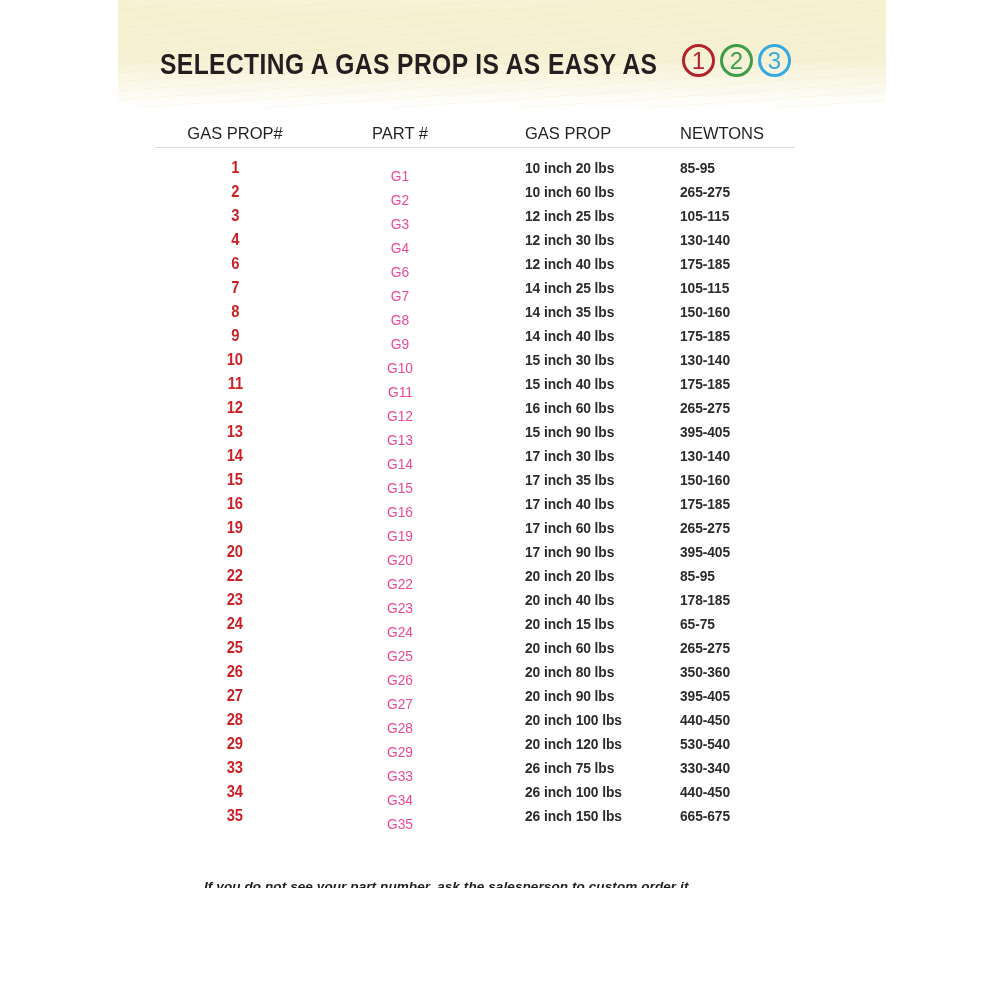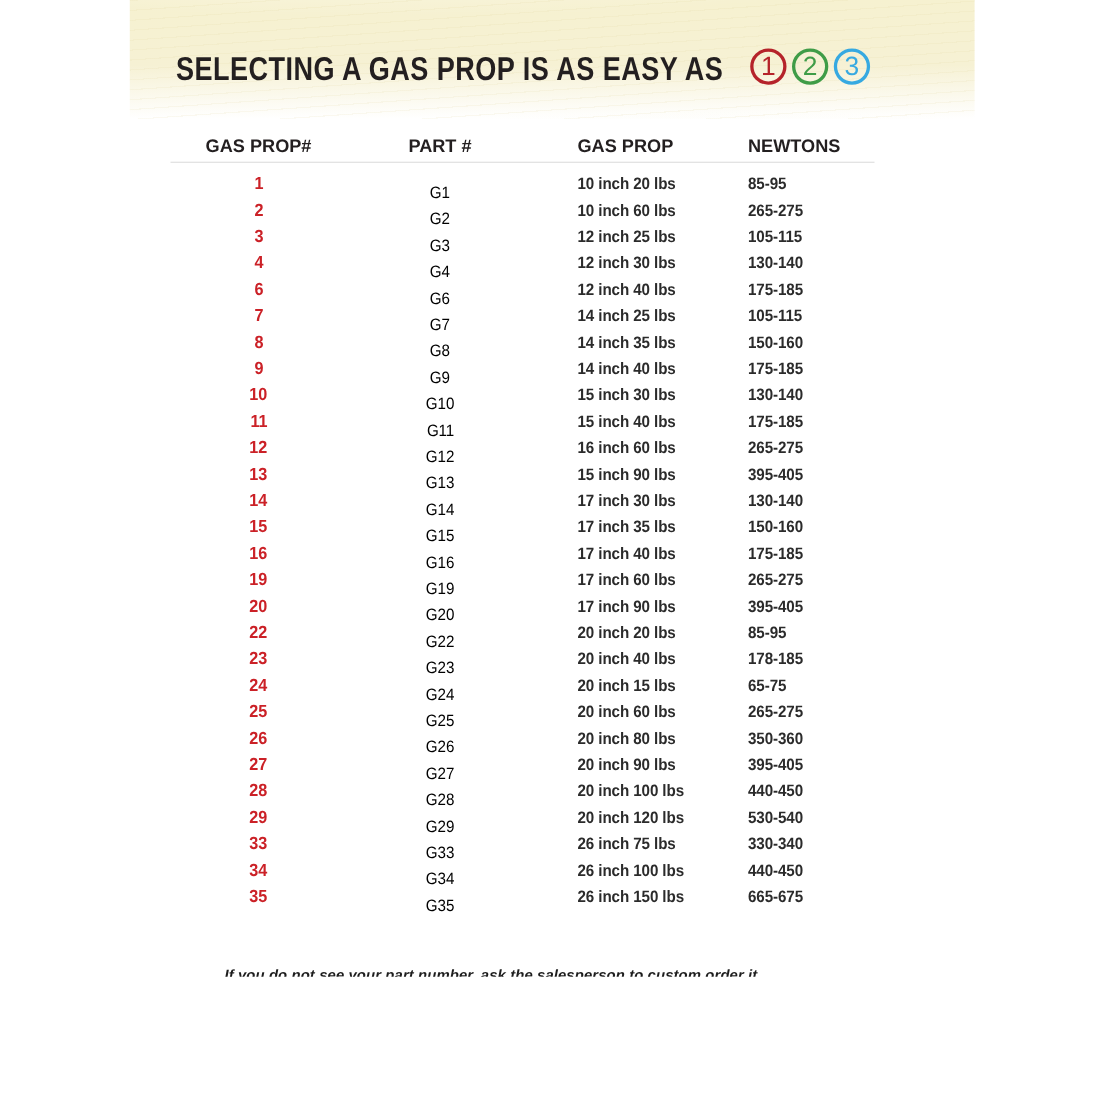--- a/index.html
+++ b/index.html
@@ -28,33 +28,33 @@
   .steps { position:absolute; left:682px; top:44px; display:flex; gap:5px; align-items:center; }
   .step-circle {
     width:33px; height:33px; border:3px solid #000; border-radius:50%;
     display:flex; align-items:center; justify-content:center;
     font-size:24px; font-weight:400; background:transparent; line-height:1;
   }
 
   
   .gas-table { position:absolute; left:155px; top:122px; width:640px; }
   .thead { display:grid; grid-template-columns:160px 170px 195px 115px; height:23px; }
-  .thead .hcell { font-size:16.5px; font-weight:700; color:#231f20; display:flex; align-items:center; }
+  .thead .hcell { font-size:16.5px; font-weight:400; color:#231f20; display:flex; align-items:center; }
   .hc0 { justify-content:center; }
   .hc1 { justify-content:center;text-align:center; }
   .hc2 { padding-left:40px; }
   .hc3 { }
   .head-rule { border-bottom:1px solid #dcdcdc; height:1px; margin-top:2px; }
   .tbody { margin-top:3px; }
   .trow { display:grid; grid-template-columns:160px 170px 195px 115px; height:24px; }
   .cell { display:flex; align-items:center; font-size:15px; font-weight:700; color:#2b2b2b; }
   .cell .cond { display:inline-block; transform:scaleX(0.92); letter-spacing:-0.1px; }
   .c0 { justify-content:center; color:#cb2127; font-size:16px; }
   .c0 .cond { transform-origin:center; }
-  .c1 { justify-content:center; font-weight:400; color:#000000;margin-top:16px; }
+  .c1 { justify-content:center; font-weight:400; color:#ec4899;margin-top:16px; }
   .c1 .cond { transform-origin:center; }
   .c2 { padding-left:40px; }
   .c2 .cond { transform-origin:left center; }
   .c3 { }
   .c3 .cond { transform-origin:left center; }
 
   .note {
     position:absolute; left:204px; top:879px;
     font-size:13.5px; font-style:italic; font-weight:700; color:#1d1d1d; letter-spacing:0.1px;
   }

